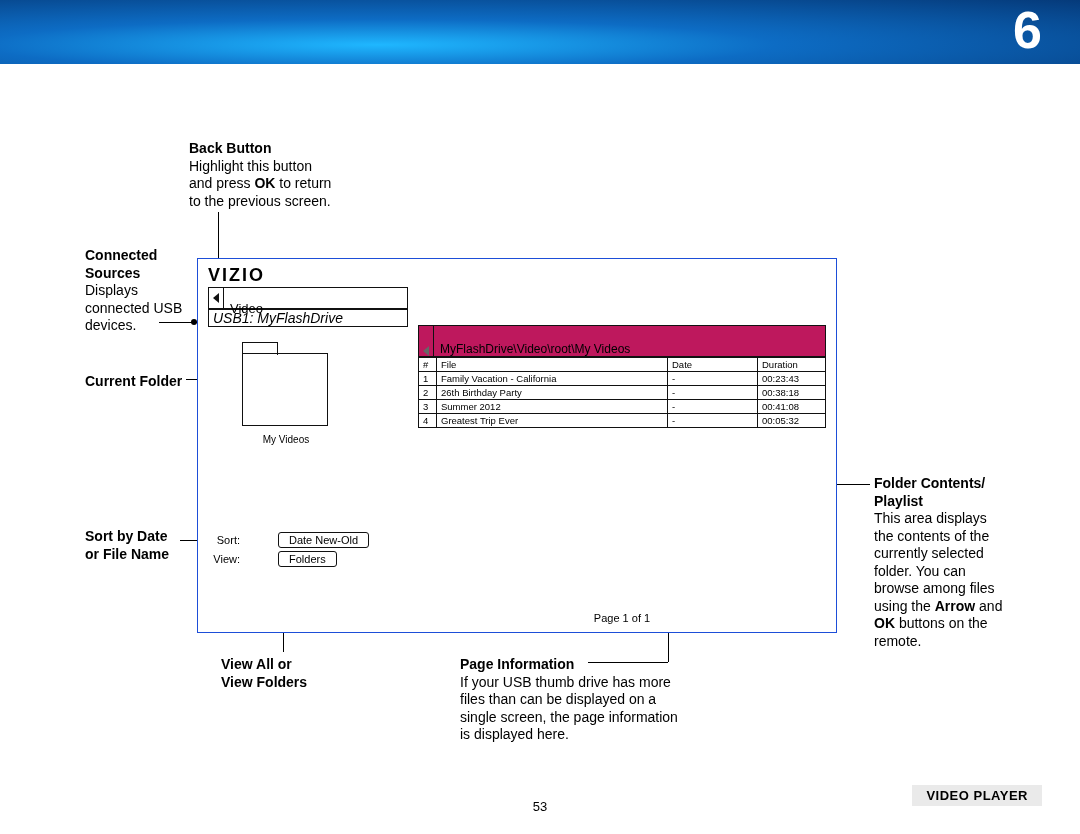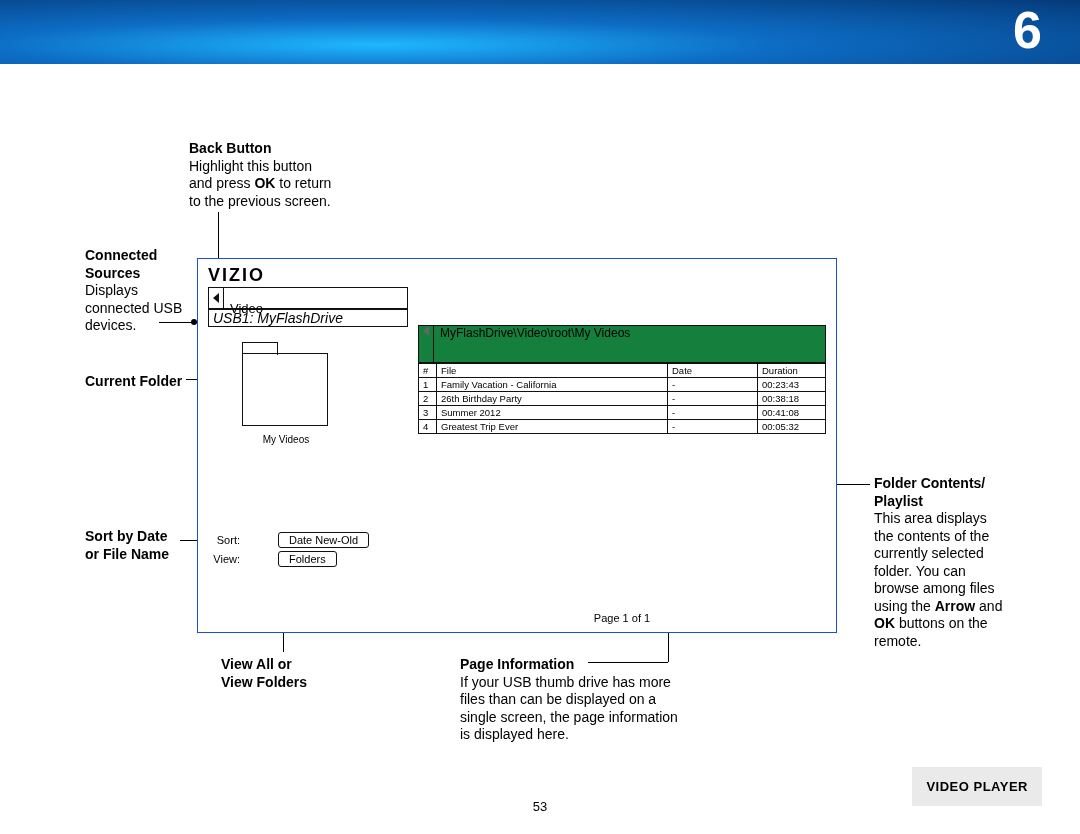--- a/index.html
+++ b/index.html
@@ -60,21 +60,21 @@
   .sort-view {
     position: absolute; left: 10px; bottom: 62px; width: 200px; font-size: 11px;
   }
   .sort-view .row { display: flex; align-items: center; margin-bottom: 3px; gap: 32px; }
   .sort-view .lbl { width: 38px; text-align: right; padding-right: 6px; }
   .sort-view .pill { border: 1px solid #111; border-radius: 3px; padding: 1px 10px; font-size: 11px; }
 
   
   .right-panel { position: absolute; left: 220px; top: 66px; right: 10px; }
   .path-row {
-    display: flex; align-items: flex-start; border: 1px solid #111; height: 38px; background: #15803d;
+    display: flex; align-items: flex-end; border: 1px solid #111; height: 32px; background: #be185d;
   }
   .path-row .back-tri { width: 0; height: 0; border-top: 5px solid transparent; border-bottom: 5px solid transparent; border-right: 6px solid #666; margin: 0 4px; }
   .path-row .sep { width: 1px; height: 100%; background: #111; margin-right: 6px; }
   .path-row span { font-size: 12px; }
 
   table.files { width: 100%; border-collapse: collapse; font-size: 9.5px; }
   table.files th, table.files td { border: 1px solid #111; padding: 1px 4px; text-align: left; font-weight: normal; }
   table.files .num { width: 18px; }
   table.files .date { width: 90px; }
   table.files .dur { width: 68px; }
@@ -82,21 +82,21 @@
   .page-info {
     position: absolute; left: 220px; right: 10px; bottom: 8px; text-align: center; font-size: 11px;
   }
 
   
   .line { position: absolute; background: #000; }
   .dot  { position: absolute; width: 6px; height: 6px; border-radius: 50%; background: #000; }
 
   
   .section-label {
-    position: absolute; right: 38px; bottom: 28px; background: #eaeaea; padding: 12px 14px;
+    position: absolute; right: 38px; bottom: 28px; background: #eaeaea; padding: 3px 14px;
     font-weight: 700; font-size: 13px; letter-spacing: 0.5px;
   }
   .page-num { position: absolute; left: 50%; bottom: 20px; transform: translateX(-50%); font-size: 13px; }
 </style>
 </head>
 <body>
 
 <div class="page">
   <div class="banner">
     <div class="banner-num">6</div>

